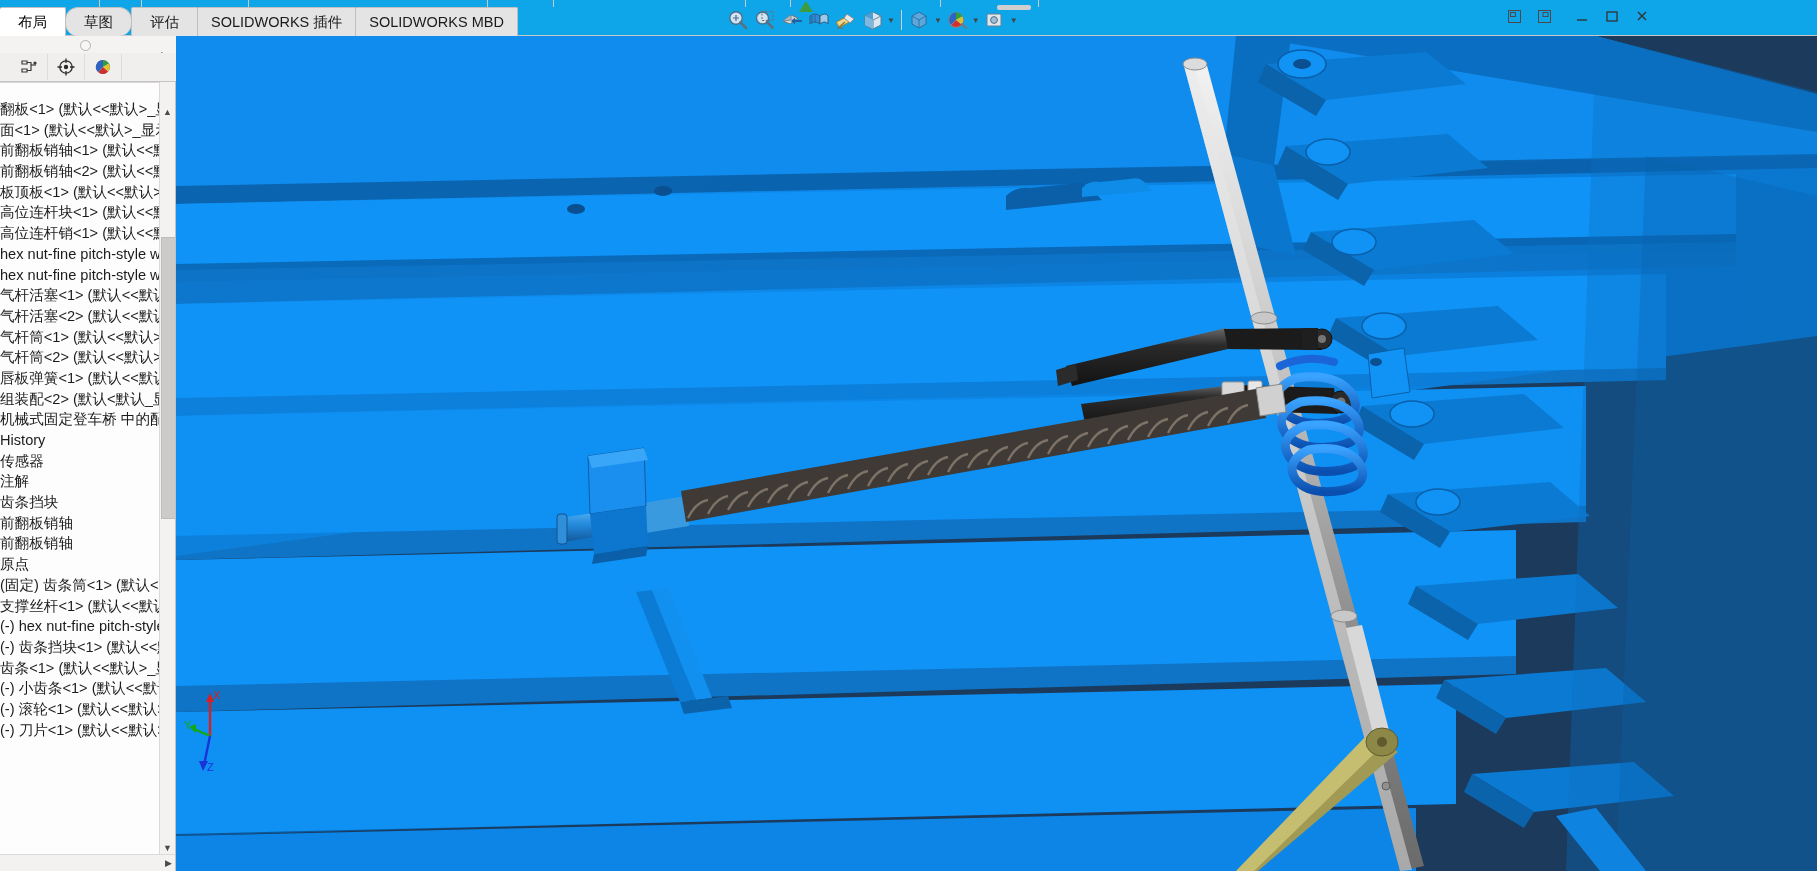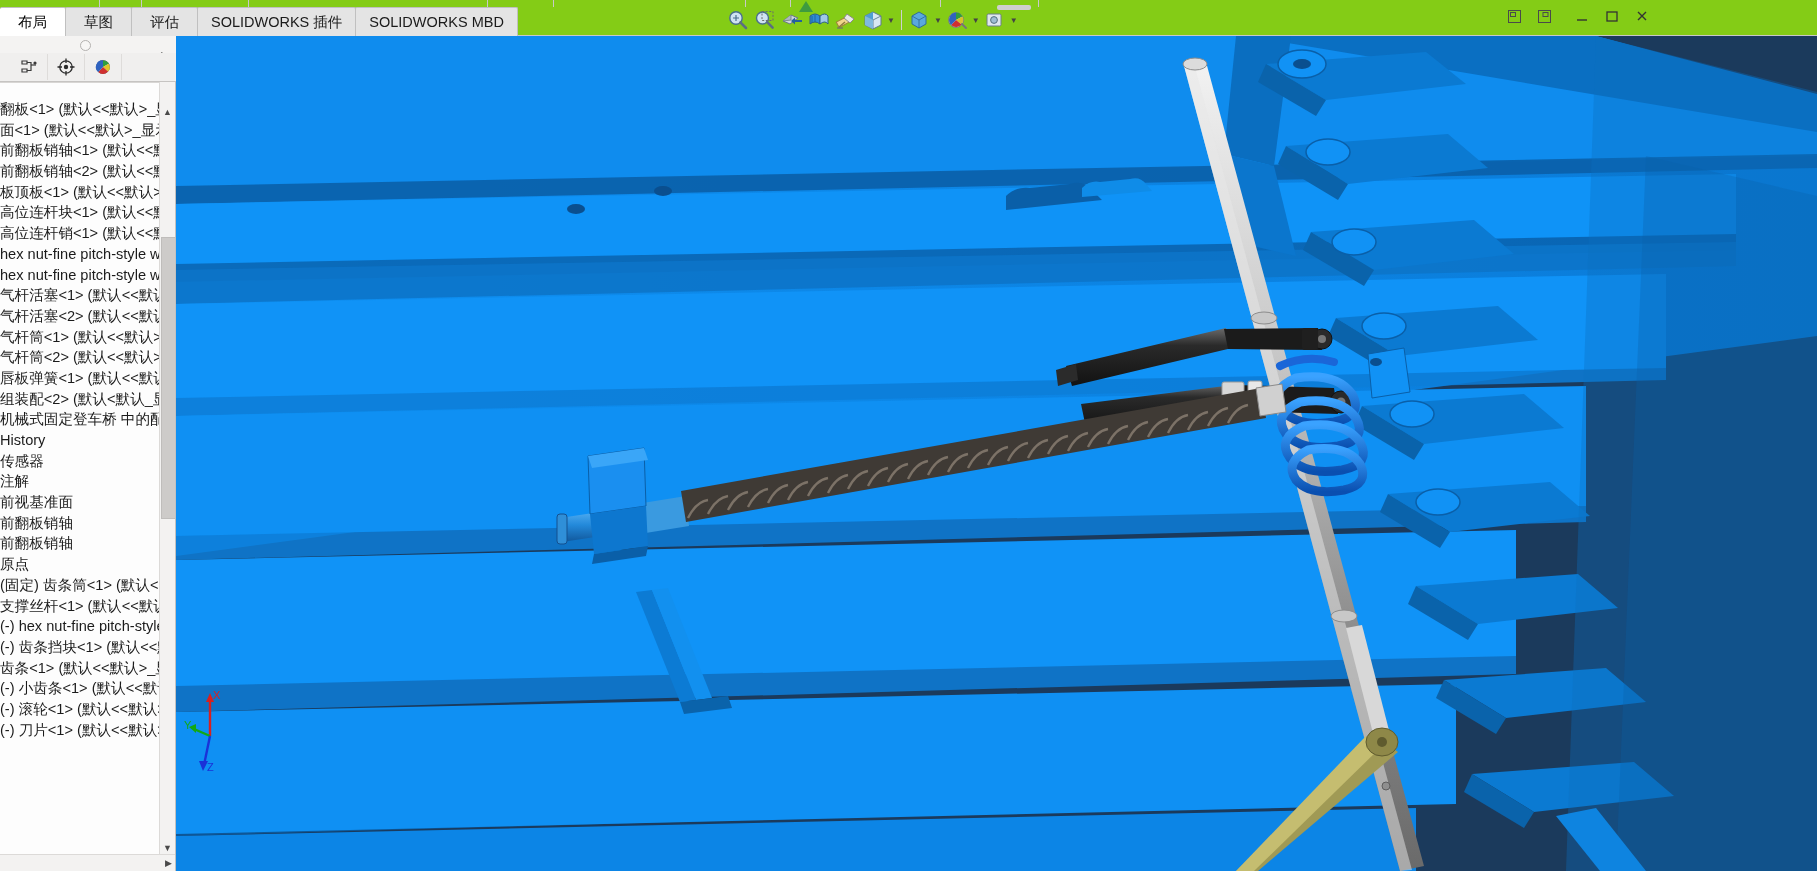--- a/index.html
+++ b/index.html
@@ -7,21 +7,21 @@
     width:1817px;height:871px;overflow:hidden;
     background:#ffffff;
     font-family:"Liberation Sans","DejaVu Sans",sans-serif;
     font-size:13px;color:#000;
   }
   #app{position:relative;width:1817px;height:871px;overflow:hidden;background:#f0f0f0;}
 
   
   .ribbon-strip{
     position:absolute;left:0;top:0;width:1817px;height:36px;
-    background:#84cc16;border-bottom:1px solid #c8c8c8;
+    background:#0ea5e9;border-bottom:1px solid #c8c8c8;
     box-sizing:border-box;
     padding-left:11px;
   }
   .tabs{position:absolute;left:0;top:6px;height:30px;display:flex;align-items:flex-end;}
   .tab{
     height:28px;line-height:28px;padding:0 13px;
     font-size:14.5px;color:#1a1a1a;
     background:#e4e4e4;border:1px solid #c0c0c0;border-bottom:none;
     margin-right:-1px;border-radius:2px 2px 0 0;
     white-space:nowrap;
@@ -135,21 +135,21 @@
     <div class="tick" style="left:553px;"></div>
     <div class="tick" style="left:745px;"></div>
     <div class="tick" style="left:790px;"></div>
     <div class="tick" style="left:940px;"></div>
     <div class="tick" style="left:1038px;"></div>
 
     <div class="tabs">
       <div class="tab active" style="padding:0 18px;">
         <span>布局</span>
       </div>
-      <div class="tab" style="padding:0 18px;">
+      <div class="tab" style="padding:0 18px;border-radius:13px;">
         <span>草图</span>
       </div>
       <div class="tab" style="padding:0 18px;text-align:right;">
         <span>评估</span>
       </div>
       <div class="tab">
         <span>SOLIDWORKS 插件</span>
       </div>
       <div class="tab">
         <span>SOLIDWORKS MBD</span>
@@ -331,21 +331,21 @@
       <div class="tree-item">气杆活塞&lt;1&gt; (默认&lt;&lt;默认&gt;_</div>
       <div class="tree-item">气杆活塞&lt;2&gt; (默认&lt;&lt;默认&gt;_</div>
       <div class="tree-item">气杆筒&lt;1&gt; (默认&lt;&lt;默认&gt;_显</div>
       <div class="tree-item">气杆筒&lt;2&gt; (默认&lt;&lt;默认&gt;_显</div>
       <div class="tree-item">唇板弹簧&lt;1&gt; (默认&lt;&lt;默认&gt;_</div>
       <div class="tree-item">组装配&lt;2&gt; (默认&lt;默认_显示</div>
       <div class="tree-item">机械式固定登车桥 中的配合</div>
       <div class="tree-item">History</div>
       <div class="tree-item">传感器</div>
       <div class="tree-item">注解</div>
-      <div class="tree-item">前视基准面</div>
+      <div class="tree-item">齿条挡块</div>
       <div class="tree-item">前翻板销轴</div>
       <div class="tree-item">前翻板销轴</div>
       <div class="tree-item">原点</div>
       <div class="tree-item">(固定) 齿条筒&lt;1&gt; (默认&lt;&lt;默</div>
       <div class="tree-item">支撑丝杆&lt;1&gt; (默认&lt;&lt;默认&gt;</div>
       <div class="tree-item">(-) hex nut-fine pitch-style</div>
       <div class="tree-item">(-) 齿条挡块&lt;1&gt; (默认&lt;&lt;默</div>
       <div class="tree-item">齿条&lt;1&gt; (默认&lt;&lt;默认&gt;_显</div>
       <div class="tree-item">(-) 小齿条&lt;1&gt; (默认&lt;&lt;默认</div>
       <div class="tree-item">(-) 滚轮&lt;1&gt; (默认&lt;&lt;默认&gt;</div>

